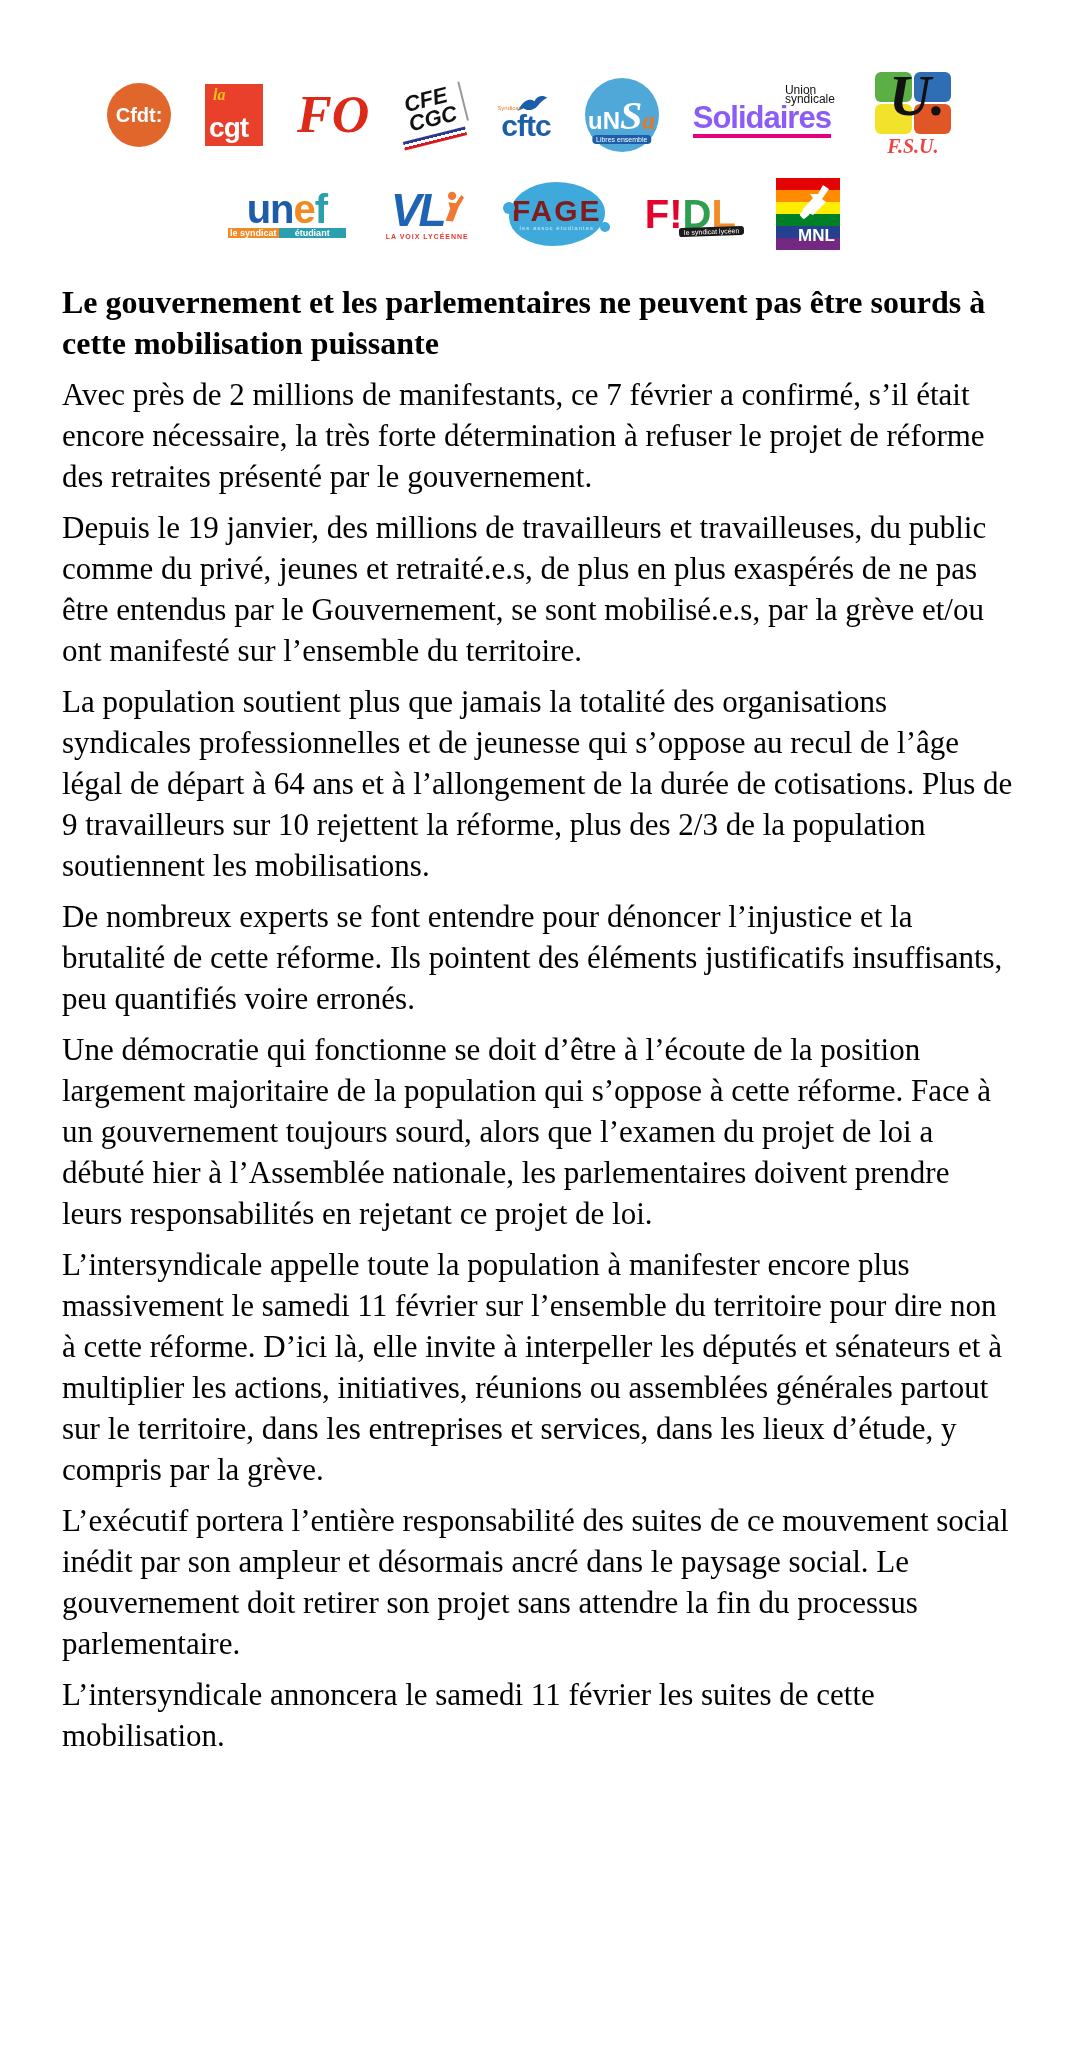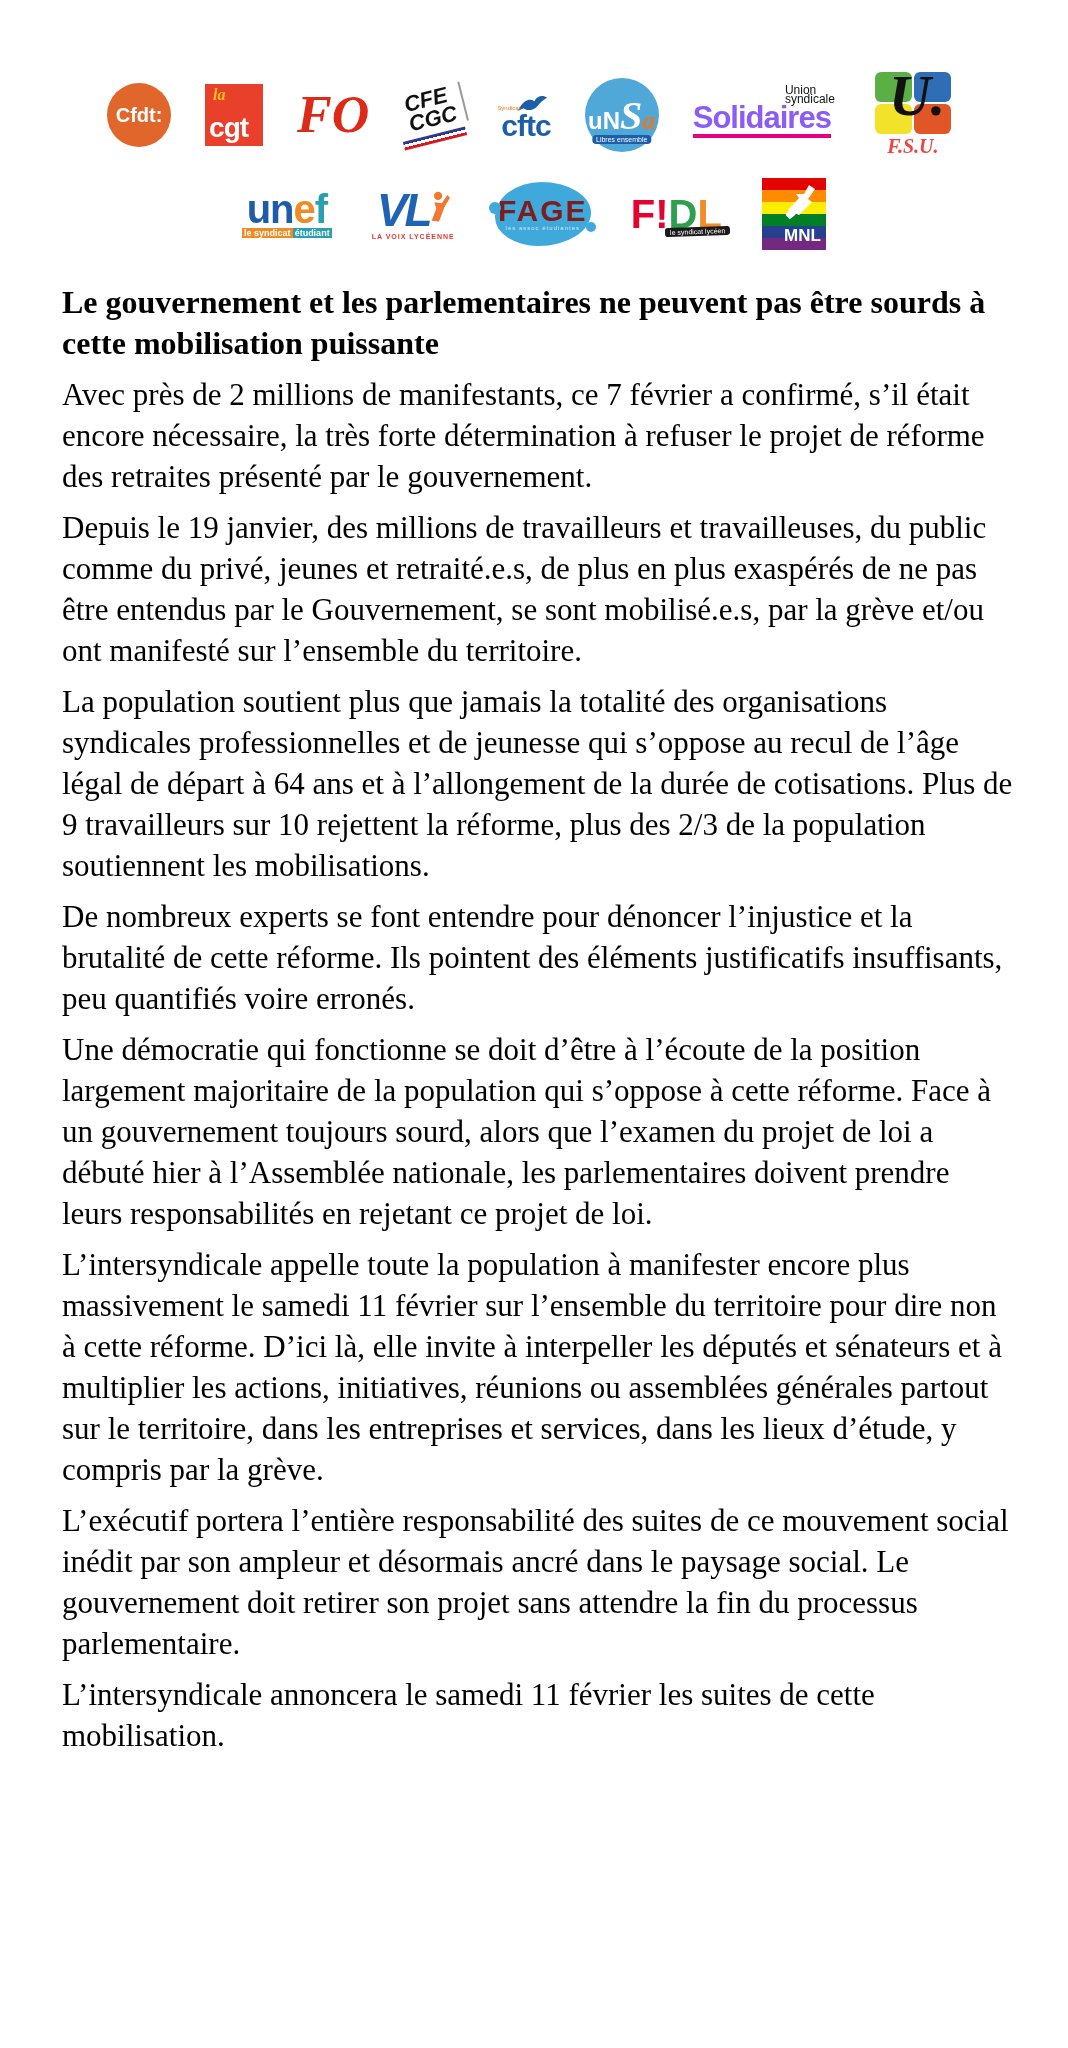--- a/index.html
+++ b/index.html
@@ -70,21 +70,21 @@
     font-weight: bold; font-style: italic; font-size: 58px; line-height: 60px; color: #111; }
   .fsu-sub { position: absolute; bottom: 0; left: 0; width: 100%; text-align: center;
     font-family: "Liberation Serif", serif; font-weight: bold; font-style: italic; font-size: 20px; color: #ef4444; }
 
   
   .unef-logo { position: relative; }
   .unef-txt { font-weight: 900; font-size: 40px; line-height: 36px; letter-spacing: -1px; }
   .unef-un { color: #1c5ca8; } .unef-e { color: #f08a24; } .unef-f { color: #2a9fae; }
   .unef-sub { font-size: 9px; font-weight: bold; margin-top: 1px; }
   .unef-sub .p1 { color: #fff; background: #f08a24; padding: 0 2px; }
-  .unef-sub .p2 { color: #fff; background: #2a9fae; padding: 0 2px; }
+  .unef-sub .p2 { color: #fff; background: #2a9fae; padding: 0 16px; }
 
   
   .vl-logo { position: relative; }
   .vl-row { display: flex; align-items: flex-start; }
   .vl-txt { color: #1e63b4; font-weight: 900; font-style: italic; font-size: 46px; line-height: 42px; letter-spacing: -3px; }
   .vl-fig { width: 22px; height: 34px; margin-left: -2px; }
   .vl-sub { color: #e03a2f; font-size: 7px; font-weight: bold; text-align: center; letter-spacing: 1px; margin-top: 2px; }
 
   
   .fage-blob { width: 96px; height: 64px; background: #3fa9dc;

